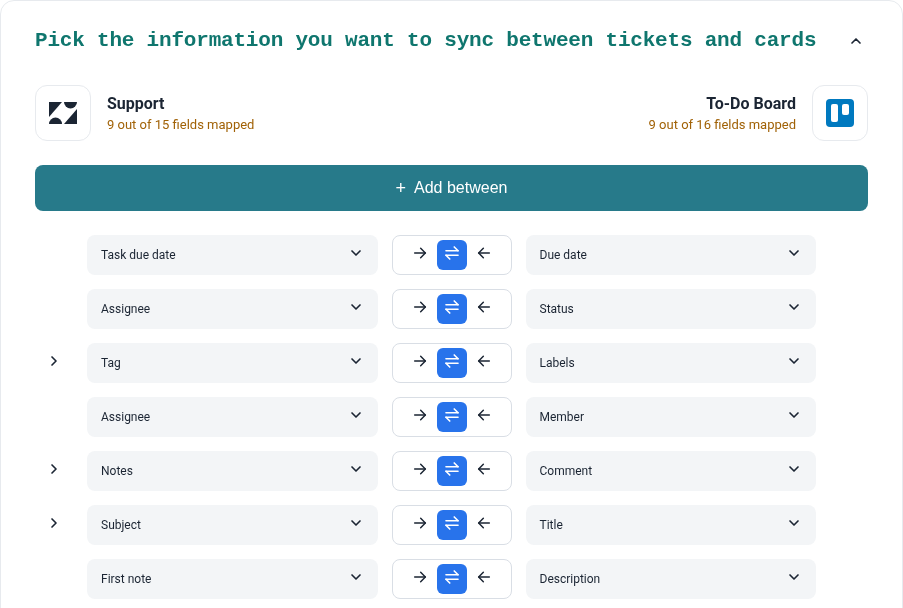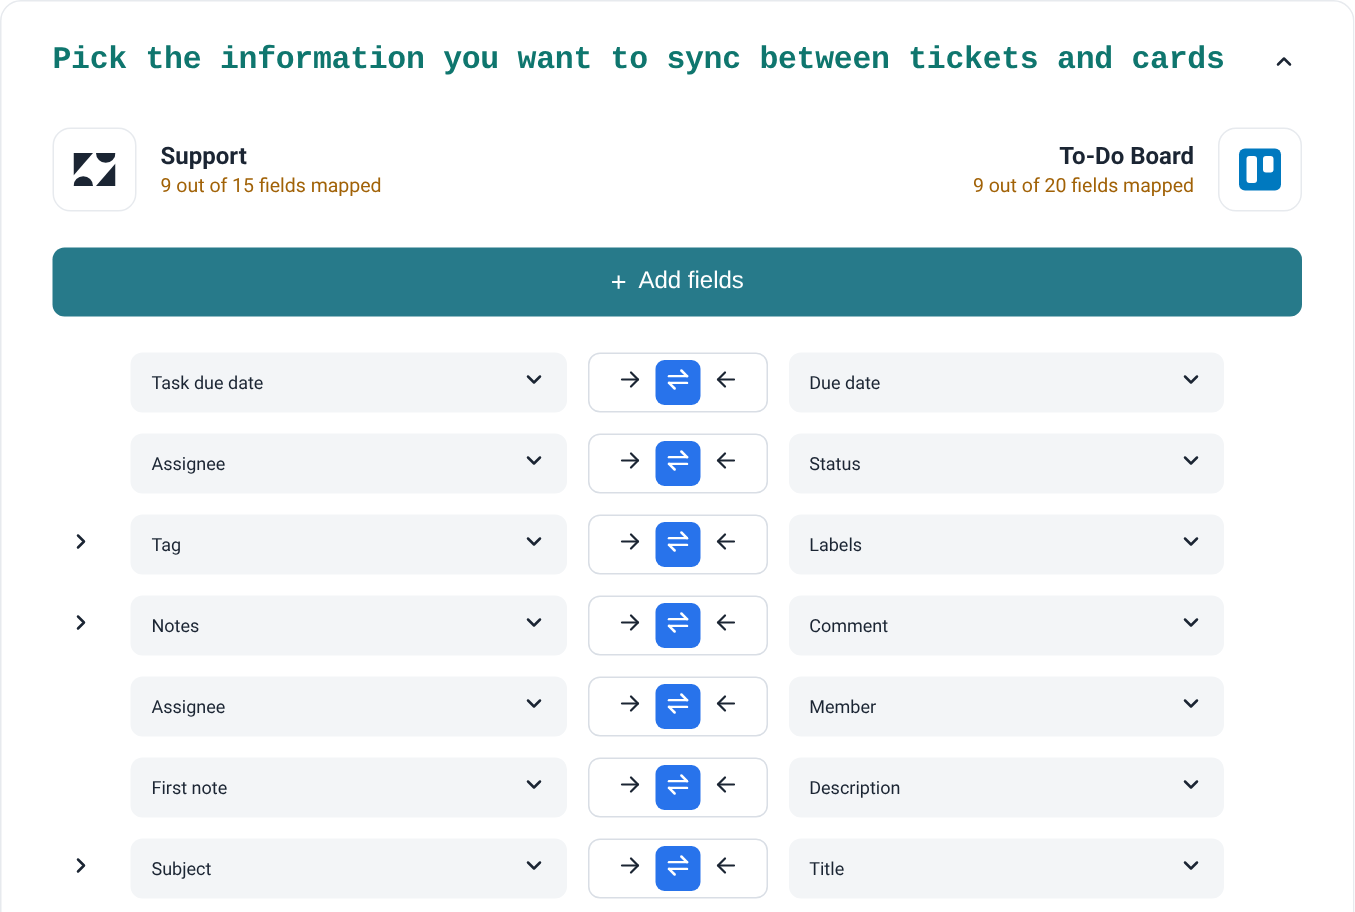--- a/index.html
+++ b/index.html
@@ -217,28 +217,28 @@
         <h3>Support</h3>
         <div class="sub">9 out of 15 fields mapped</div>
       </div>
     </div>
     <div class="system right">
       <div class="system-icon">
         <div class="trello-icon"></div>
       </div>
       <div class="system-text">
         <h3>To-Do Board</h3>
-        <div class="sub">9 out of 20 fields mapped</div>
+        <div class="sub">9 out of 16 fields mapped</div>
       </div>
     </div>
   </div>
 
   <button class="add-mapping-btn">
     <span class="plus">+</span>
-    <span>Add fields</span>
+    <span>Add between</span>
   </button>
 
   <div class="mappings" id="mappings-container">
       <div class="mapping-row">
         <div class="spacer-cell"></div>
         <div class="field-select">
           <span class="label">Task due date</span>
           <span class="chevron-down"><svg viewBox="0 0 24 24" fill="none" stroke="#1b2533" stroke-width="2.5" stroke-linecap="round" stroke-linejoin="round">
               <polyline points="6 9 12 15 18 9"></polyline>
             </svg></span>
@@ -347,20 +347,58 @@
         </div>
         <div class="field-select">
           <span class="label">Labels</span>
           <span class="chevron-down"><svg viewBox="0 0 24 24" fill="none" stroke="#1b2533" stroke-width="2.5" stroke-linecap="round" stroke-linejoin="round">
               <polyline points="6 9 12 15 18 9"></polyline>
             </svg></span>
         </div>
         <div class="spacer-cell"></div>
       </div>
       <div class="mapping-row">
+        <div class="spacer-cell"></div>
+        <div class="field-select">
+          <span class="label">Assignee</span>
+          <span class="chevron-down"><svg viewBox="0 0 24 24" fill="none" stroke="#1b2533" stroke-width="2.5" stroke-linecap="round" stroke-linejoin="round">
+              <polyline points="6 9 12 15 18 9"></polyline>
+            </svg></span>
+        </div>
+        <div class="direction">
+          <div class="arrow-slot">
+            <span><svg width="16" height="16" viewBox="0 0 24 24" fill="none" stroke="#1b2533" stroke-width="2.2" stroke-linecap="round" stroke-linejoin="round">
+                <line x1="4" y1="12" x2="20" y2="12"></line>
+                <polyline points="13 5 20 12 13 19"></polyline>
+              </svg></span>
+          </div>
+          <div class="center-slot">
+            <span><svg width="18" height="18" viewBox="0 0 24 24" fill="none" stroke="#fff" stroke-width="2.2" stroke-linecap="round" stroke-linejoin="round">
+                <line x1="4" y1="9" x2="20" y2="9"></line>
+                <polyline points="15 4 20 9"></polyline>
+                <line x1="20" y1="15" x2="4" y2="15"></line>
+                <polyline points="9 20 4 15"></polyline>
+              </svg></span>
+          </div>
+          <div class="arrow-slot">
+            <span><svg width="16" height="16" viewBox="0 0 24 24" fill="none" stroke="#1b2533" stroke-width="2.2" stroke-linecap="round" stroke-linejoin="round">
+                <line x1="20" y1="12" x2="4" y2="12"></line>
+                <polyline points="11 5 4 12 11 19"></polyline>
+              </svg></span>
+          </div>
+        </div>
+        <div class="field-select">
+          <span class="label">Member</span>
+          <span class="chevron-down"><svg viewBox="0 0 24 24" fill="none" stroke="#1b2533" stroke-width="2.5" stroke-linecap="round" stroke-linejoin="round">
+              <polyline points="6 9 12 15 18 9"></polyline>
+            </svg></span>
+        </div>
+        <div class="spacer-cell"></div>
+      </div>
+      <div class="mapping-row">
         <div class="expand-toggle">
           <span class="chevron-right"><svg viewBox="0 0 24 24" fill="none" stroke="#1b2533" stroke-width="2.5" stroke-linecap="round" stroke-linejoin="round">
               <polyline points="9 6 15 12 9 18"></polyline>
             </svg></span>
         </div>
         <div class="field-select">
           <span class="label">Notes</span>
           <span class="chevron-down"><svg viewBox="0 0 24 24" fill="none" stroke="#1b2533" stroke-width="2.5" stroke-linecap="round" stroke-linejoin="round">
               <polyline points="6 9 12 15 18 9"></polyline>
             </svg></span>
@@ -389,96 +427,20 @@
         </div>
         <div class="field-select">
           <span class="label">Comment</span>
           <span class="chevron-down"><svg viewBox="0 0 24 24" fill="none" stroke="#1b2533" stroke-width="2.5" stroke-linecap="round" stroke-linejoin="round">
               <polyline points="6 9 12 15 18 9"></polyline>
             </svg></span>
         </div>
         <div class="spacer-cell"></div>
       </div>
       <div class="mapping-row">
-        <div class="spacer-cell"></div>
-        <div class="field-select">
-          <span class="label">Assignee</span>
-          <span class="chevron-down"><svg viewBox="0 0 24 24" fill="none" stroke="#1b2533" stroke-width="2.5" stroke-linecap="round" stroke-linejoin="round">
-              <polyline points="6 9 12 15 18 9"></polyline>
-            </svg></span>
-        </div>
-        <div class="direction">
-          <div class="arrow-slot">
-            <span><svg width="16" height="16" viewBox="0 0 24 24" fill="none" stroke="#1b2533" stroke-width="2.2" stroke-linecap="round" stroke-linejoin="round">
-                <line x1="4" y1="12" x2="20" y2="12"></line>
-                <polyline points="13 5 20 12 13 19"></polyline>
-              </svg></span>
-          </div>
-          <div class="center-slot">
-            <span><svg width="18" height="18" viewBox="0 0 24 24" fill="none" stroke="#fff" stroke-width="2.2" stroke-linecap="round" stroke-linejoin="round">
-                <line x1="4" y1="9" x2="20" y2="9"></line>
-                <polyline points="15 4 20 9"></polyline>
-                <line x1="20" y1="15" x2="4" y2="15"></line>
-                <polyline points="9 20 4 15"></polyline>
-              </svg></span>
-          </div>
-          <div class="arrow-slot">
-            <span><svg width="16" height="16" viewBox="0 0 24 24" fill="none" stroke="#1b2533" stroke-width="2.2" stroke-linecap="round" stroke-linejoin="round">
-                <line x1="20" y1="12" x2="4" y2="12"></line>
-                <polyline points="11 5 4 12 11 19"></polyline>
-              </svg></span>
-          </div>
-        </div>
-        <div class="field-select">
-          <span class="label">Member</span>
-          <span class="chevron-down"><svg viewBox="0 0 24 24" fill="none" stroke="#1b2533" stroke-width="2.5" stroke-linecap="round" stroke-linejoin="round">
-              <polyline points="6 9 12 15 18 9"></polyline>
-            </svg></span>
-        </div>
-        <div class="spacer-cell"></div>
-      </div>
-      <div class="mapping-row">
-        <div class="spacer-cell"></div>
-        <div class="field-select">
-          <span class="label">First note</span>
-          <span class="chevron-down"><svg viewBox="0 0 24 24" fill="none" stroke="#1b2533" stroke-width="2.5" stroke-linecap="round" stroke-linejoin="round">
-              <polyline points="6 9 12 15 18 9"></polyline>
-            </svg></span>
-        </div>
-        <div class="direction">
-          <div class="arrow-slot">
-            <span><svg width="16" height="16" viewBox="0 0 24 24" fill="none" stroke="#1b2533" stroke-width="2.2" stroke-linecap="round" stroke-linejoin="round">
-                <line x1="4" y1="12" x2="20" y2="12"></line>
-                <polyline points="13 5 20 12 13 19"></polyline>
-              </svg></span>
-          </div>
-          <div class="center-slot">
-            <span><svg width="18" height="18" viewBox="0 0 24 24" fill="none" stroke="#fff" stroke-width="2.2" stroke-linecap="round" stroke-linejoin="round">
-                <line x1="4" y1="9" x2="20" y2="9"></line>
-                <polyline points="15 4 20 9"></polyline>
-                <line x1="20" y1="15" x2="4" y2="15"></line>
-                <polyline points="9 20 4 15"></polyline>
-              </svg></span>
-          </div>
-          <div class="arrow-slot">
-            <span><svg width="16" height="16" viewBox="0 0 24 24" fill="none" stroke="#1b2533" stroke-width="2.2" stroke-linecap="round" stroke-linejoin="round">
-                <line x1="20" y1="12" x2="4" y2="12"></line>
-                <polyline points="11 5 4 12 11 19"></polyline>
-              </svg></span>
-          </div>
-        </div>
-        <div class="field-select">
-          <span class="label">Description</span>
-          <span class="chevron-down"><svg viewBox="0 0 24 24" fill="none" stroke="#1b2533" stroke-width="2.5" stroke-linecap="round" stroke-linejoin="round">
-              <polyline points="6 9 12 15 18 9"></polyline>
-            </svg></span>
-        </div>
-        <div class="spacer-cell"></div>
-      </div>
-      <div class="mapping-row">
         <div class="expand-toggle">
           <span class="chevron-right"><svg viewBox="0 0 24 24" fill="none" stroke="#1b2533" stroke-width="2.5" stroke-linecap="round" stroke-linejoin="round">
               <polyline points="9 6 15 12 9 18"></polyline>
             </svg></span>
         </div>
         <div class="field-select">
           <span class="label">Subject</span>
           <span class="chevron-down"><svg viewBox="0 0 24 24" fill="none" stroke="#1b2533" stroke-width="2.5" stroke-linecap="round" stroke-linejoin="round">
               <polyline points="6 9 12 15 18 9"></polyline>
             </svg></span>
@@ -500,20 +462,58 @@
           </div>
           <div class="arrow-slot">
             <span><svg width="16" height="16" viewBox="0 0 24 24" fill="none" stroke="#1b2533" stroke-width="2.2" stroke-linecap="round" stroke-linejoin="round">
                 <line x1="20" y1="12" x2="4" y2="12"></line>
                 <polyline points="11 5 4 12 11 19"></polyline>
               </svg></span>
           </div>
         </div>
         <div class="field-select">
           <span class="label">Title</span>
+          <span class="chevron-down"><svg viewBox="0 0 24 24" fill="none" stroke="#1b2533" stroke-width="2.5" stroke-linecap="round" stroke-linejoin="round">
+              <polyline points="6 9 12 15 18 9"></polyline>
+            </svg></span>
+        </div>
+        <div class="spacer-cell"></div>
+      </div>
+      <div class="mapping-row">
+        <div class="spacer-cell"></div>
+        <div class="field-select">
+          <span class="label">First note</span>
+          <span class="chevron-down"><svg viewBox="0 0 24 24" fill="none" stroke="#1b2533" stroke-width="2.5" stroke-linecap="round" stroke-linejoin="round">
+              <polyline points="6 9 12 15 18 9"></polyline>
+            </svg></span>
+        </div>
+        <div class="direction">
+          <div class="arrow-slot">
+            <span><svg width="16" height="16" viewBox="0 0 24 24" fill="none" stroke="#1b2533" stroke-width="2.2" stroke-linecap="round" stroke-linejoin="round">
+                <line x1="4" y1="12" x2="20" y2="12"></line>
+                <polyline points="13 5 20 12 13 19"></polyline>
+              </svg></span>
+          </div>
+          <div class="center-slot">
+            <span><svg width="18" height="18" viewBox="0 0 24 24" fill="none" stroke="#fff" stroke-width="2.2" stroke-linecap="round" stroke-linejoin="round">
+                <line x1="4" y1="9" x2="20" y2="9"></line>
+                <polyline points="15 4 20 9"></polyline>
+                <line x1="20" y1="15" x2="4" y2="15"></line>
+                <polyline points="9 20 4 15"></polyline>
+              </svg></span>
+          </div>
+          <div class="arrow-slot">
+            <span><svg width="16" height="16" viewBox="0 0 24 24" fill="none" stroke="#1b2533" stroke-width="2.2" stroke-linecap="round" stroke-linejoin="round">
+                <line x1="20" y1="12" x2="4" y2="12"></line>
+                <polyline points="11 5 4 12 11 19"></polyline>
+              </svg></span>
+          </div>
+        </div>
+        <div class="field-select">
+          <span class="label">Description</span>
           <span class="chevron-down"><svg viewBox="0 0 24 24" fill="none" stroke="#1b2533" stroke-width="2.5" stroke-linecap="round" stroke-linejoin="round">
               <polyline points="6 9 12 15 18 9"></polyline>
             </svg></span>
         </div>
         <div class="spacer-cell"></div>
       </div>
     </div>
 </div>
 
 </body></html>

